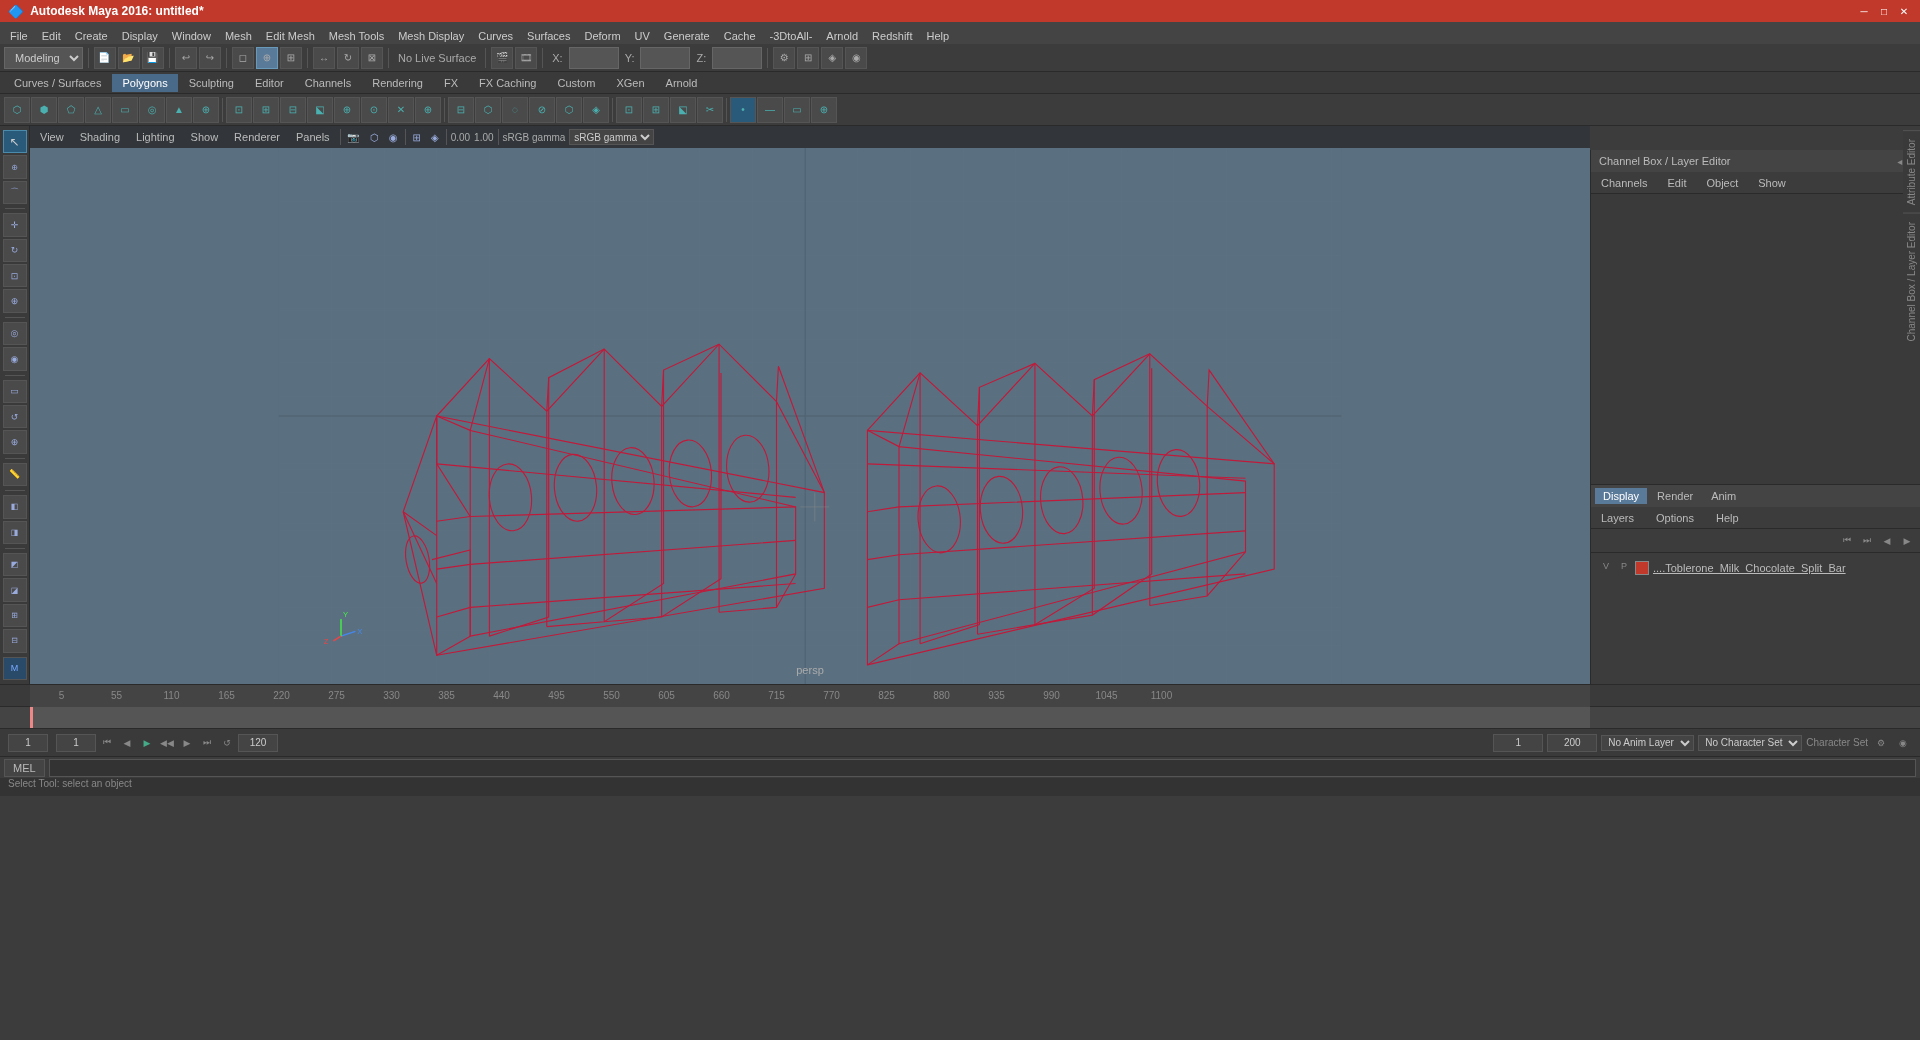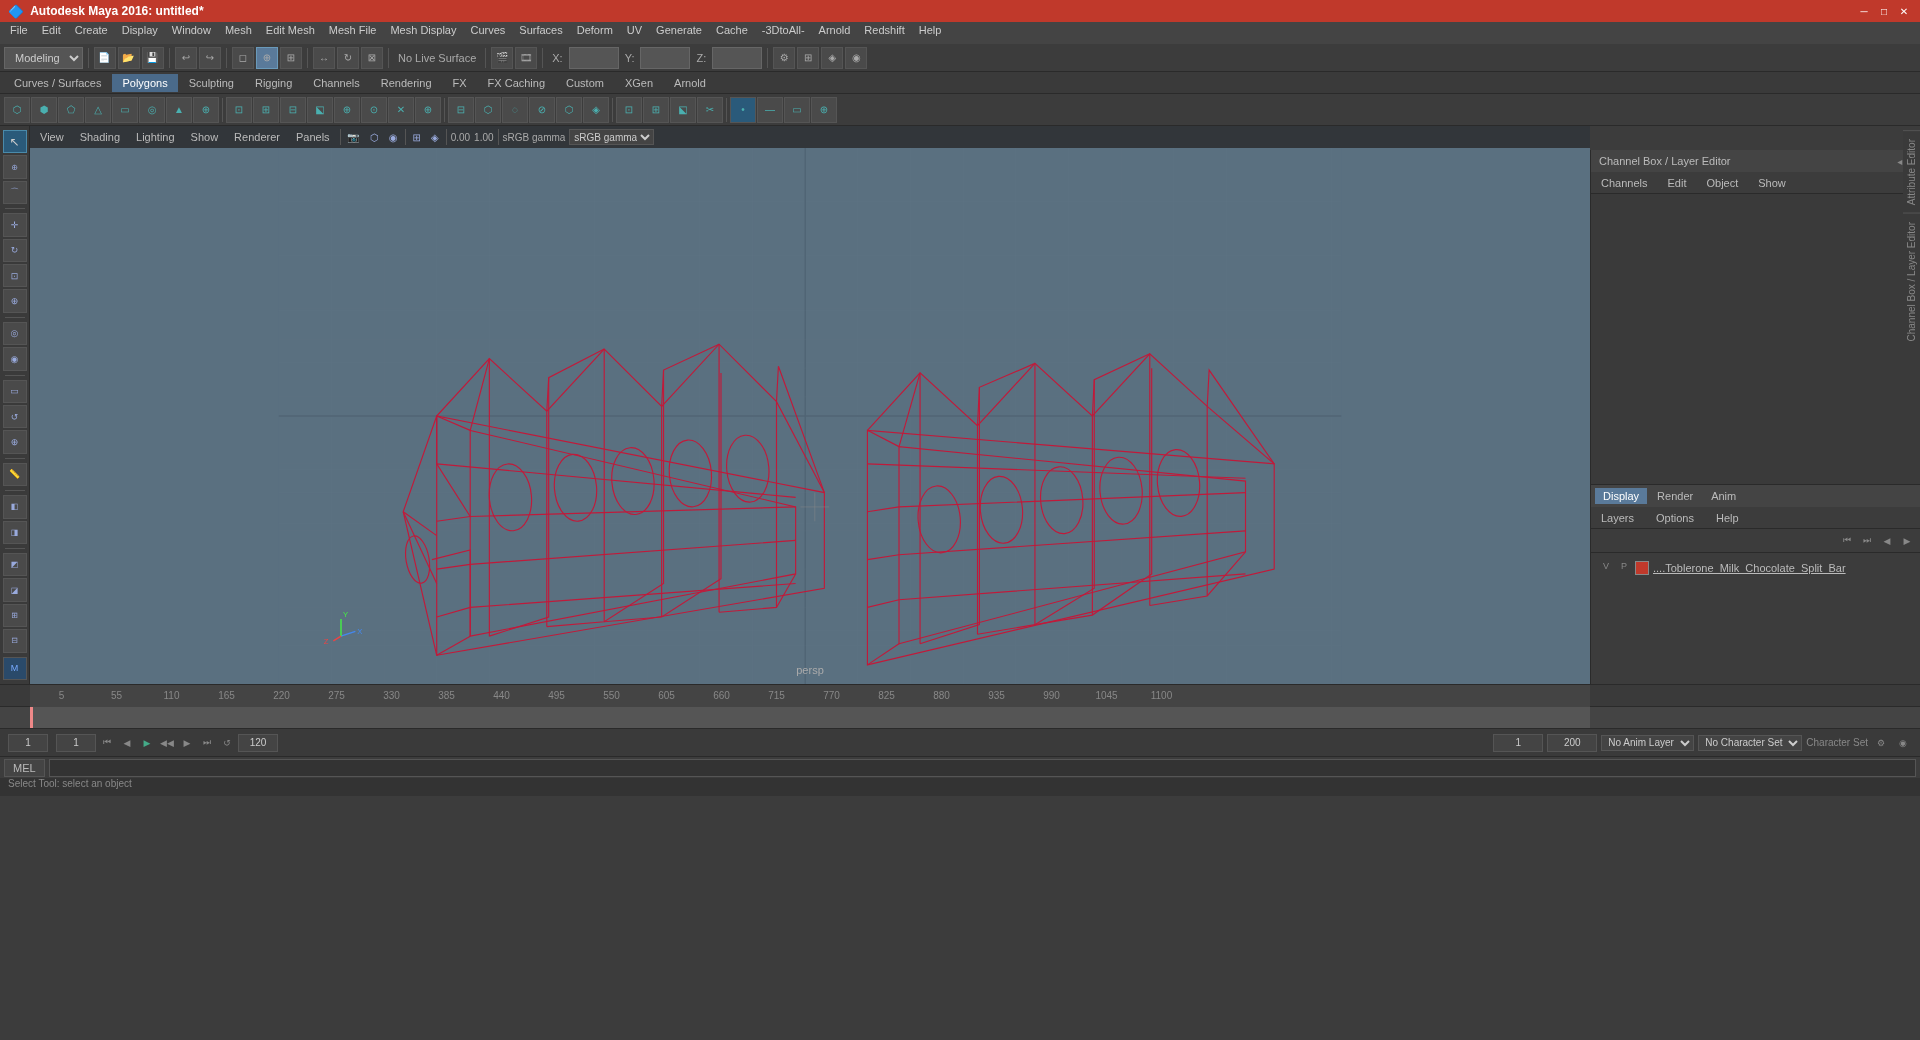--- a/index.html
+++ b/index.html
@@ -9,21 +9,21 @@
     #title-bar {
       width: 100%; height: 22px; background: #c0392b; display: flex; align-items: center; justify-content: space-between; padding: 0 8px;
     }
     #title-bar-left { display: flex; align-items: center; gap: 6px; }
     #title-text { color: white; font-size: 12px; font-weight: bold; }
     #window-controls { display: flex; gap: 4px; }
     .win-btn { width: 16px; height: 16px; display: flex; align-items: center; justify-content: center; color: white; font-size: 10px; cursor: pointer; background: transparent; }
     
     
     #menu-bar {
-      width: 100%; height: 22px; background: #444; display: flex; align-items: flex-start; padding: 0 4px; gap: 2px;
+      width: 100%; height: 22px; background: #444; display: flex; align-items: flex-end; padding: 0 4px; gap: 2px;
     }
     .menu-item { color: #ccc; font-size: 11px; padding: 2px 6px; cursor: pointer; white-space: nowrap; }
     
     
     #toolbar1 {
       width: 100%; height: 28px; background: #3c3c3c; display: flex; align-items: center; padding: 0 4px; gap: 2px; border-bottom: 1px solid #2a2a2a;
     }
     .toolbar-dropdown {
       background: #555; color: #ccc; border: 1px solid #666; padding: 2px 6px; font-size: 11px; height: 22px; cursor: pointer;
     }
@@ -190,21 +190,21 @@
 </div>
 
 <div id="menu-bar">
   <span class="menu-item">File</span>
   <span class="menu-item">Edit</span>
   <span class="menu-item">Create</span>
   <span class="menu-item">Display</span>
   <span class="menu-item">Window</span>
   <span class="menu-item">Mesh</span>
   <span class="menu-item">Edit Mesh</span>
-  <span class="menu-item">Mesh File</span>
+  <span class="menu-item">Mesh Tools</span>
   <span class="menu-item">Mesh Display</span>
   <span class="menu-item">Curves</span>
   <span class="menu-item">Surfaces</span>
   <span class="menu-item">Deform</span>
   <span class="menu-item">UV</span>
   <span class="menu-item">Generate</span>
   <span class="menu-item">Cache</span>
   <span class="menu-item">-3DtoAll-</span>
   <span class="menu-item">Arnold</span>
   <span class="menu-item">Redshift</span>
@@ -253,21 +253,21 @@
   <div class="toolbar-btn">⚙</div>
   <div class="toolbar-btn">⊞</div>
   <div class="toolbar-btn">◈</div>
   <div class="toolbar-btn">◉</div>
 </div>
 
 <div id="tab-row">
   <span class="tab-item">Curves / Surfaces</span>
   <span class="tab-item active">Polygons</span>
   <span class="tab-item">Sculpting</span>
-  <span class="tab-item">Rigging</span>
+  <span class="tab-item">Editor</span>
   <span class="tab-item">Channels</span>
   <span class="tab-item">Rendering</span>
   <span class="tab-item">FX</span>
   <span class="tab-item">FX Caching</span>
   <span class="tab-item">Custom</span>
   <span class="tab-item">XGen</span>
   <span class="tab-item">Arnold</span>
 </div>
 
 <div id="icon-toolbar">

